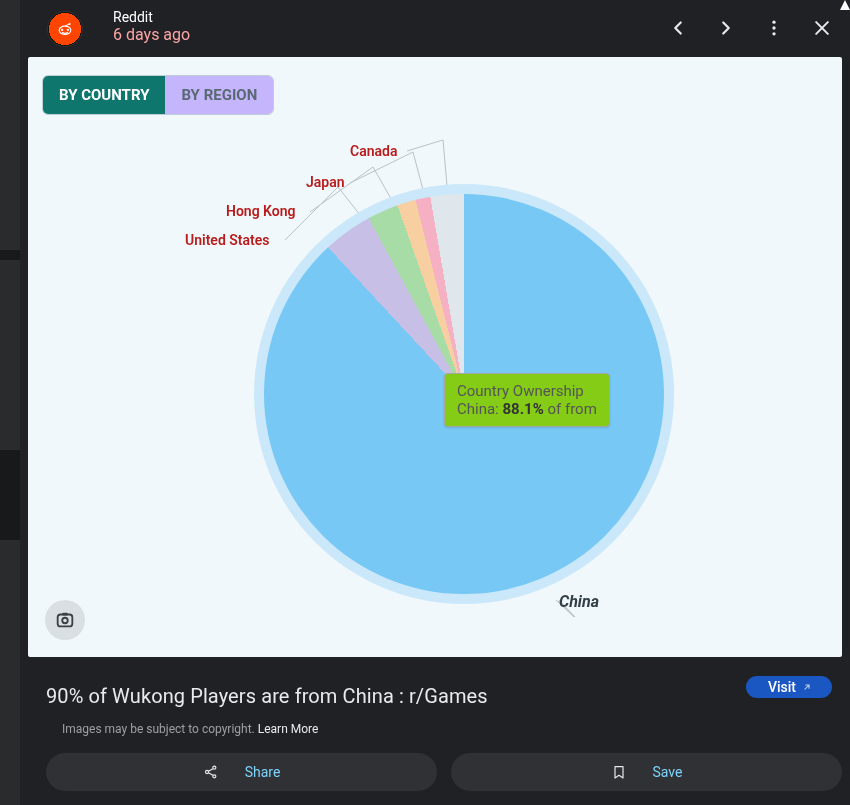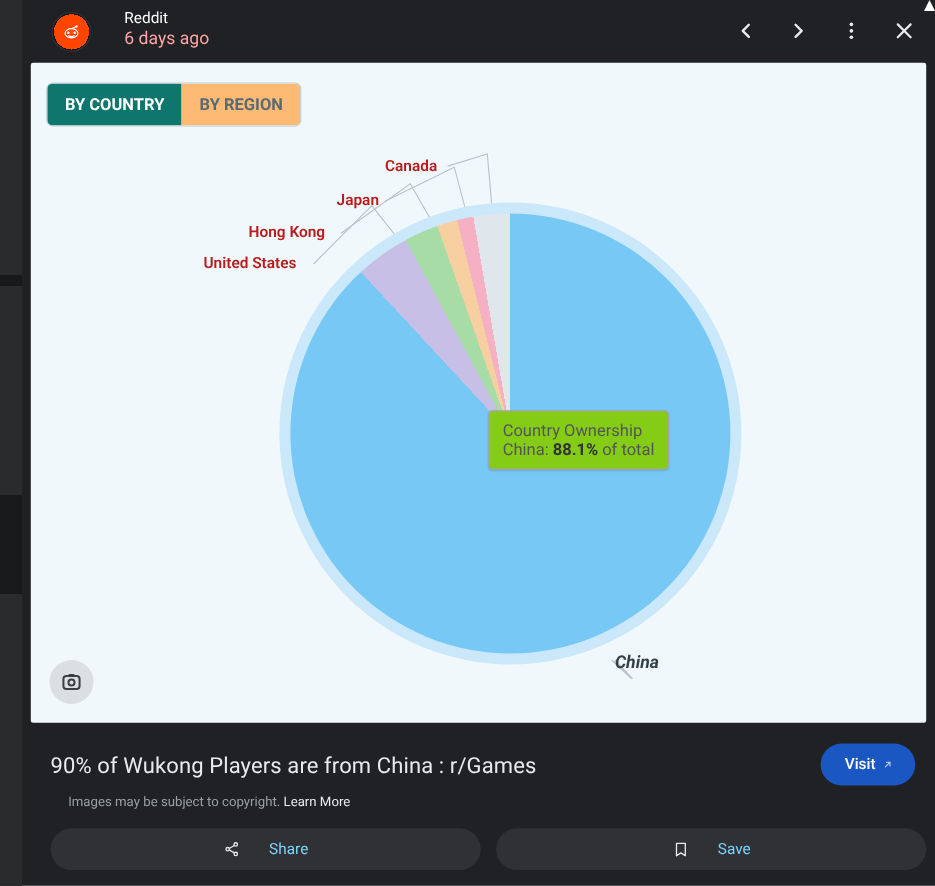--- a/index.html
+++ b/index.html
@@ -82,21 +82,21 @@
     border-radius: 6px;
     overflow: hidden;
     font-weight: 700;
     font-size: 15px;
   }
   .tab {
     padding: 10px 16px;
     cursor: pointer;
   }
   .tab.active { background: #0f766e; color: #fff; }
-  .tab.inactive { background: #fdba74; color: #5a6a73; }
+  .tab.inactive { background: #c4b5fd; color: #5a6a73; }
 
   .pie-holder {
     position: absolute;
     left: 226px; top: 127px;
     width: 420px; height: 420px;
   }
   .pie-outer {
     position: absolute;
     inset: 0;
     border-radius: 50%;
@@ -165,21 +165,21 @@
     color: #e8eaed;
     letter-spacing: 0.1px;
   }
   .visit-btn {
     position: absolute;
     right: 10px; top: 14px;
     background: #1a57c2;
     color: #fff;
     font-size: 14px;
     font-weight: 500;
-    height: 38px;
+    height: 22px;
     padding: 0 20px 0 22px;
     border-radius: 19px;
     display: flex; align-items: center;
     cursor: pointer;
     gap: 6px;
   }
   .copyright {
     position: absolute;
     left: 18px; top: 60px;
     font-size: 12px;
@@ -293,21 +293,21 @@
 
     <div class="pie-label main" style="left:531px; top:535px;">China</div>
     <div class="pie-label" style="left:157px; top:175px;">United States</div>
     <div class="pie-label" style="left:198px; top:146px;">Hong Kong</div>
     <div class="pie-label" style="left:278px; top:117px;">Japan</div>
     <div class="pie-label" style="left:322px; top:86px;">Canada</div>
 
     <div class="tooltip-box">
       <div>Country Ownership</div>
       <div>
-        <span>China: </span><span class="hl">88.1%</span><span> of total</span>
+        <span>China: </span><span class="hl">88.1%</span><span> of from</span>
       </div>
     </div>
 
     <div class="lens-btn">
       <svg width="22" height="22" viewBox="0 0 24 24">
         <rect x="4" y="6" width="16" height="13" rx="3" fill="none" stroke="#3c4043" stroke-width="2"></rect>
         <circle cx="12" cy="12.5" r="3" fill="none" stroke="#3c4043" stroke-width="2"></circle>
         <rect x="9" y="4" width="6" height="3" rx="1" fill="#3c4043"></rect>
       </svg>
     </div>

